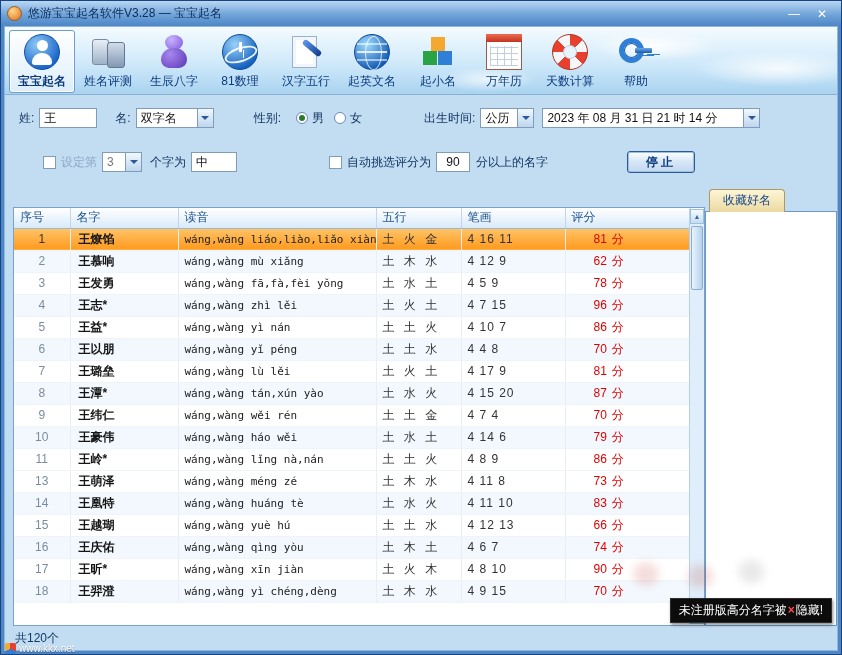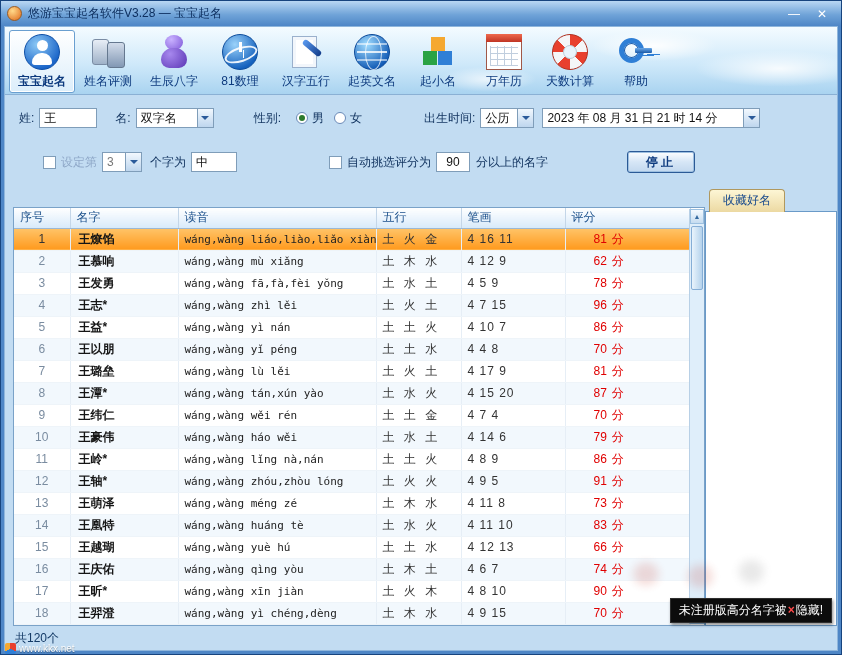--- a/index.html
+++ b/index.html
@@ -312,28 +312,20 @@
     <td class="c-score"><span class="score-num">79</span><span class="score-unit">分</span></td>
   </tr>
               <tr class="row">
     <td class="c-no">11</td>
     <td class="c-name">王岭*</td>
     <td class="c-pinyin">wáng,wàng lǐng nà,nán</td>
     <td class="c-wuxing">土 土 火</td>
     <td class="c-strokes">4 8 9</td>
     <td class="c-score"><span class="score-num">86</span><span class="score-unit">分</span></td>
   </tr>
-              <tr class="row alt">
-    <td class="c-no">12</td>
-    <td class="c-name">王轴*</td>
-    <td class="c-pinyin">wáng,wàng zhóu,zhòu lóng</td>
-    <td class="c-wuxing">土 火 火</td>
-    <td class="c-strokes">4 9 5</td>
-    <td class="c-score"><span class="score-num">91</span><span class="score-unit">分</span></td>
-  </tr>
               <tr class="row">
     <td class="c-no">13</td>
     <td class="c-name">王萌泽</td>
     <td class="c-pinyin">wáng,wàng méng zé</td>
     <td class="c-wuxing">土 木 水</td>
     <td class="c-strokes">4 11 8</td>
     <td class="c-score"><span class="score-num">73</span><span class="score-unit">分</span></td>
   </tr>
               <tr class="row alt">
     <td class="c-no">14</td>

